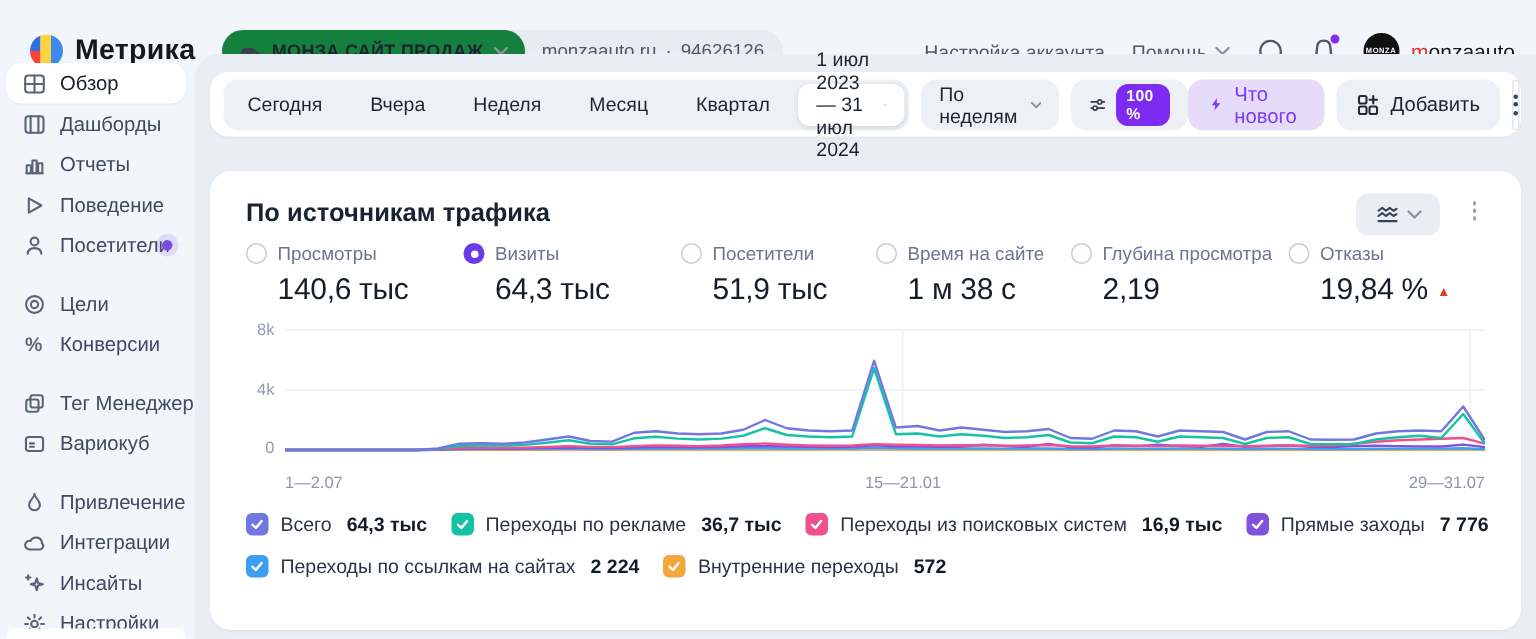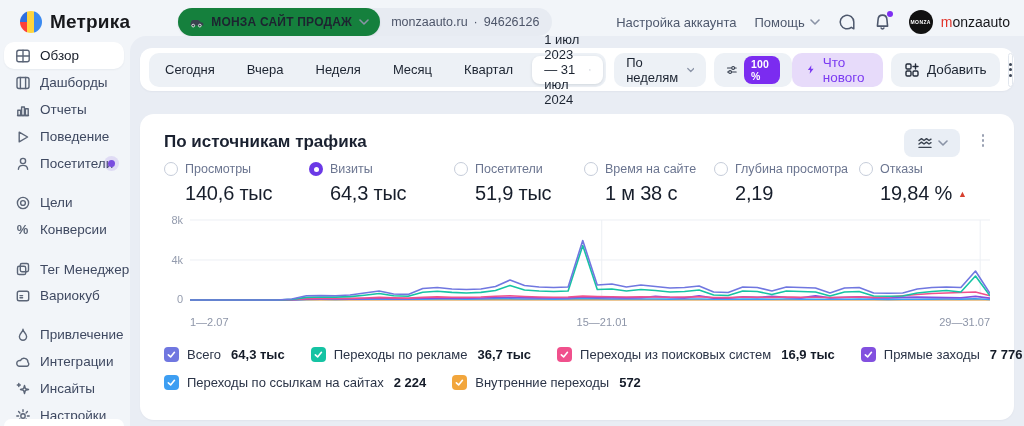--- a/index.html
+++ b/index.html
@@ -1,21 +1,21 @@
 <!DOCTYPE html>
 <html><head>
 <meta charset="utf-8">
 <style>
   * { margin:0; padding:0; box-sizing:border-box; }
   html,body { background:#f2f5f9; }
   .app { position:relative; width:1024px; height:426px; overflow:hidden;
          background:#f2f5f9; font-family:"Liberation Sans", sans-serif; color:#1a212e; }
 
   
-  .hdr { position:absolute; top:4px; left:0; right:0; height:36px; display:flex; align-items:center; padding:0 14px 0 20px;gap:30px; }
+  .hdr { position:absolute; top:16px; left:0; right:0; height:36px; display:flex; align-items:center; padding:0 14px 0 20px; }
   .brand { display:flex; align-items:center; gap:8px; cursor:pointer; }
   .logo { width:22px; height:22px; border-radius:50%; overflow:hidden; display:flex; }
   .logo .c1 { width:7px; display:flex; flex-direction:column; }
   .logo .c1 i { flex:1; } .logo .c1 i:first-child{background:#2f6fe0;} .logo .c1 i:last-child{background:#fc4138;}
   .logo .c2 { width:7px; background:#ffd43d; }
   .logo .c3 { flex:1; background:#3c8af0; }
   .brand-name { font-size:19px; font-weight:700; color:#17181c; letter-spacing:.2px; }
 
   .counter { display:flex; align-items:center; height:28px; margin-left:18px; background:#e7ebf2; border-radius:15px; }
   .counter-main { display:flex; align-items:center; gap:7px; height:28px; background:#15803d; border-radius:15px; padding:0 11px;
@@ -99,21 +99,21 @@
   .ylabels { width:26px; position:relative; flex:none; }
   .ylab { position:absolute; right:7px; font-size:11px; color:#949cae; }
   .plot { flex:1; position:relative; }
   .plot svg { display:block; width:100%; height:96px; }
   .xlabels { position:relative; height:16px; margin-top:6px; font-size:11px; color:#8d95a8; }
   .xl-left { position:absolute; left:0; } .xl-mid { position:absolute; left:51.5%; transform:translateX(-50%); }
   .xl-right { position:absolute; right:0; }
 
   
   .legend { position:absolute; top:228px; left:24px; right:20px; }
-  .lrow { display:flex; align-items:flex-end; gap:26px; height:20px; margin-bottom:8px; }
+  .lrow { display:flex; align-items:flex-start; gap:16px; height:20px; margin-bottom:8px; }
   .litem { display:flex; align-items:center; cursor:pointer; }
   .lcheck { width:15px; height:15px; border-radius:4px; display:flex; align-items:center; justify-content:center; flex:none; }
   .llabel { margin-left:8px; font-size:13px; color:#2b3447; white-space:nowrap; }
   .lvalue { margin-left:10px; font-size:13px; font-weight:700; color:#141b28; white-space:nowrap; }
 </style>
 </head>
 <body>
 
 <div class="app">
 

